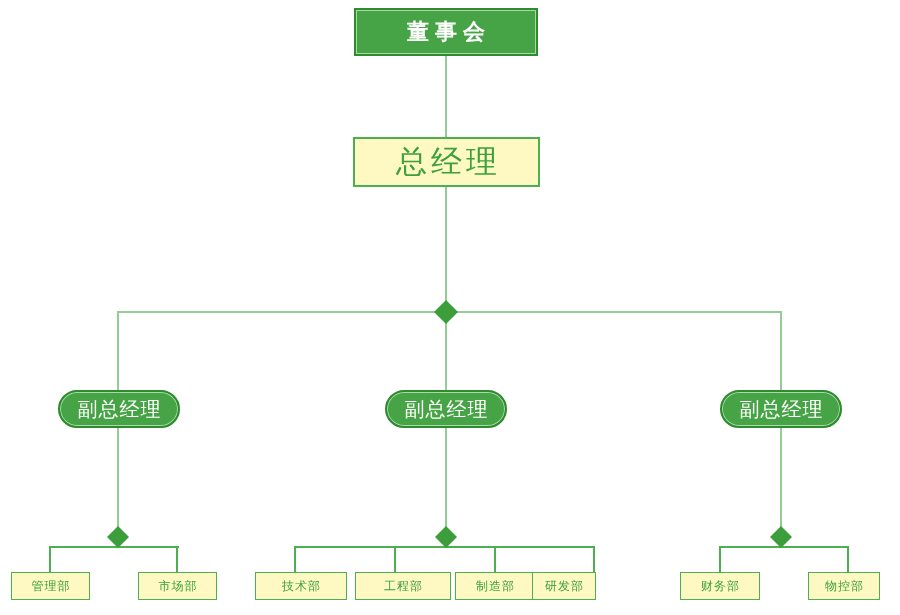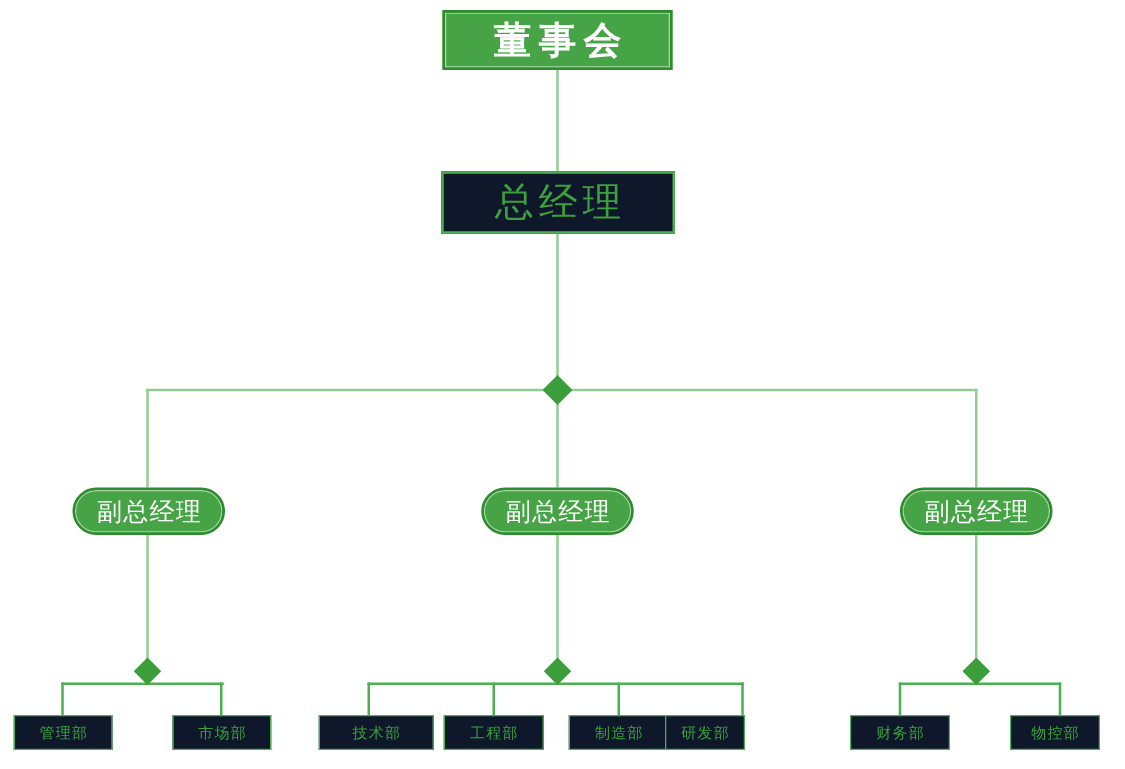--- a/index.html
+++ b/index.html
@@ -24,23 +24,23 @@
   
   .node{
     position:absolute;display:flex;align-items:center;justify-content:center;
     text-align:center;white-space:nowrap;
   }
   .node.filled{
     background:#46A346;border:2px solid #2E8B2E;color:#ffffff;
     box-shadow:inset 0 0 0 1px #A8D8A8;
   }
   .node.outline{
-    background:#0f172a;border:2px solid #4CAF50;color:#3CA03C;align-items:center;
+    background:#fef9c3;border:2px solid #4CAF50;color:#3CA03C;align-items:center;
   }
-  .node.root{left:354px;top:8px;width:184px;height:48px;font-size:30px;font-weight:600;letter-spacing:6px;text-indent:6px;}
+  .node.root{left:354px;top:8px;width:184px;height:48px;font-size:22px;font-weight:600;letter-spacing:6px;text-indent:6px;}
   .node.gm{left:353px;top:137px;width:187px;height:50px;font-size:31px;letter-spacing:4px;text-indent:4px;}
   .node.deputy{top:390px;width:122px;height:38px;font-size:20px;letter-spacing:1px;text-indent:1px;border-radius:19px;}
   .node.dept{top:572px;height:28px;font-size:12px;letter-spacing:1px;text-indent:1px;border-width:1.5px;}
 </style>
 </head>
 <body>
 
 <div class="canvas">
 
   <div class="line v light" style="left:445px;top:56px;height:81px"></div>
@@ -93,21 +93,21 @@
   <div class="node outline dept" style="left:11px;width:79px">
     <span>管理部</span>
   </div>
   <div class="node outline dept" style="left:138px;width:79px">
     <span>市场部</span>
   </div>
 
   <div class="node outline dept" style="left:255px;width:92px">
     <span>技术部</span>
   </div>
-  <div class="node outline dept" style="left:355px;width:80px">
+  <div class="node outline dept" style="left:355px;width:96px">
     <span>工程部</span>
   </div>
   <div class="node outline dept" style="left:455px;width:80px">
     <span>制造部</span>
   </div>
   <div class="node outline dept" style="left:532px;width:64px">
     <span>研发部</span>
   </div>
 
   <div class="node outline dept" style="left:680px;width:80px">

